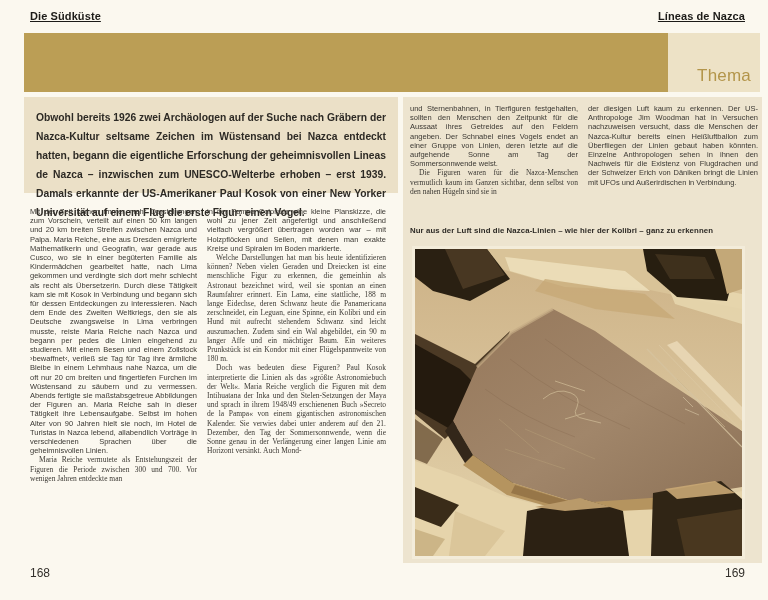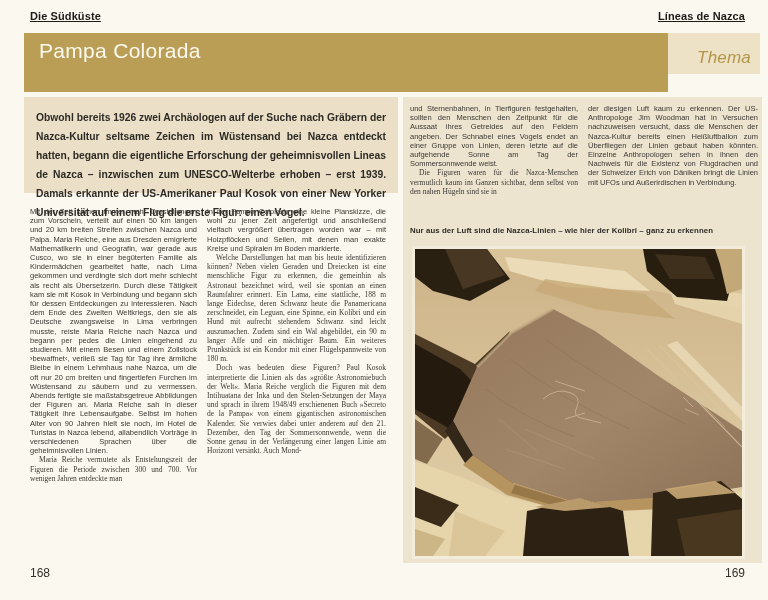--- a/index.html
+++ b/index.html
@@ -8,21 +8,21 @@
     background:#fbf8ef;
     font-family:"Liberation Sans", sans-serif;
     -webkit-font-smoothing:antialiased;
   }
   .running-head{position:absolute;top:10px;font-size:11px;font-weight:bold;color:#1c1b18;letter-spacing:.1px;text-decoration:underline;}
   .rh-left{left:30px;}
   .rh-right{right:23px;}
 
   .banner-gold{position:absolute;left:24px;top:33px;width:644px;height:59px;background:#bb9e55;box-sizing:border-box;padding:5px 0 0 15px;}
   .banner-gold .t{font-size:21px;line-height:26px;color:#fcfaf0;letter-spacing:.3px;}
-  .banner-tag{position:absolute;left:668px;top:33px;width:92px;height:41px;background:#ede2c6;font-style:italic;}
+  .banner-tag{position:absolute;left:668px;top:33px;width:92px;height:59px;background:#ede2c6;}
   .banner-tag span{position:absolute;right:9px;bottom:6px;font-size:17px;color:#b3954a;letter-spacing:.2px;}
 
   .intro-box{
     position:absolute;left:24px;top:97px;width:374px;height:96px;background:#ebe0c7;
     box-sizing:border-box;padding:11px 12px 0 12px;
     font-size:10.3px;font-weight:bold;line-height:19px;color:#2d2a25;text-align:justify;
   }
 
   .bodycol{position:absolute;font-size:7.5px;line-height:9.2px;color:#3b3833;text-align:justify;overflow:hidden;}
   .bodycol p{margin:0;}
@@ -43,21 +43,20 @@
   .pn-left{left:30px;}
   .pn-right{right:23px;}
 </style>
 </head>
 <body>
 
 <div class="running-head rh-left">Die Südküste</div>
 <div class="running-head rh-right">Líneas de Nazca</div>
 
 <div class="banner-gold">
-  <div class="t">Pampa Colorada</div>
 </div>
 <div class="banner-tag">
   <span>Thema</span>
 </div>
 
 <div class="intro-box">Obwohl bereits 1926 zwei Archäologen auf der Suche nach Gräbern der Nazca-Kultur seltsame Zeichen im Wüstensand bei Nazca entdeckt hatten, begann die eigentliche Erforschung der geheimnisvollen Lineas de Nazca – inzwischen zum UNESCO-Welterbe erhoben – erst 1939. Damals erkannte der US-Amerikaner Paul Kosok von einer New Yorker Universität auf einem Flug die erste Figur: einen Vogel.</div>
 
 <div class="thema-panel"></div>
 
 <div class="bodycol col1">

